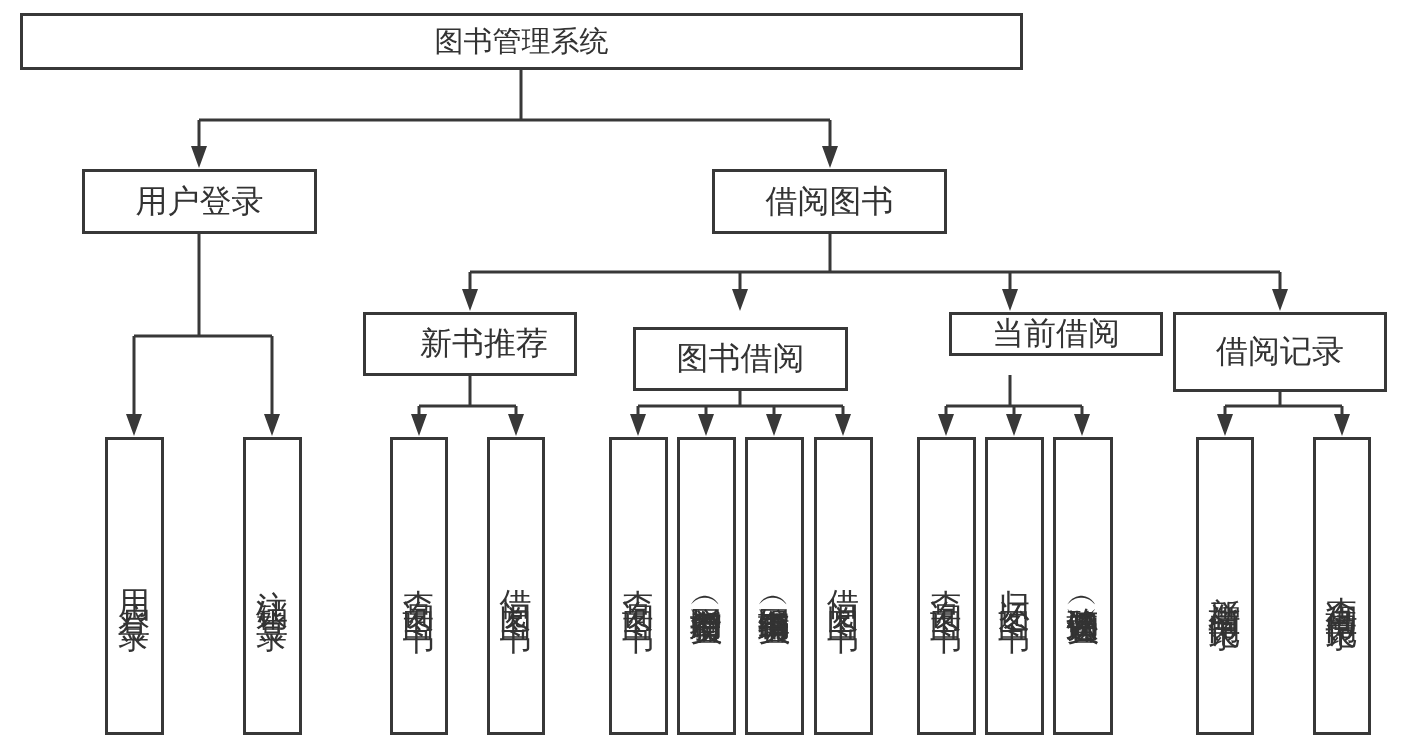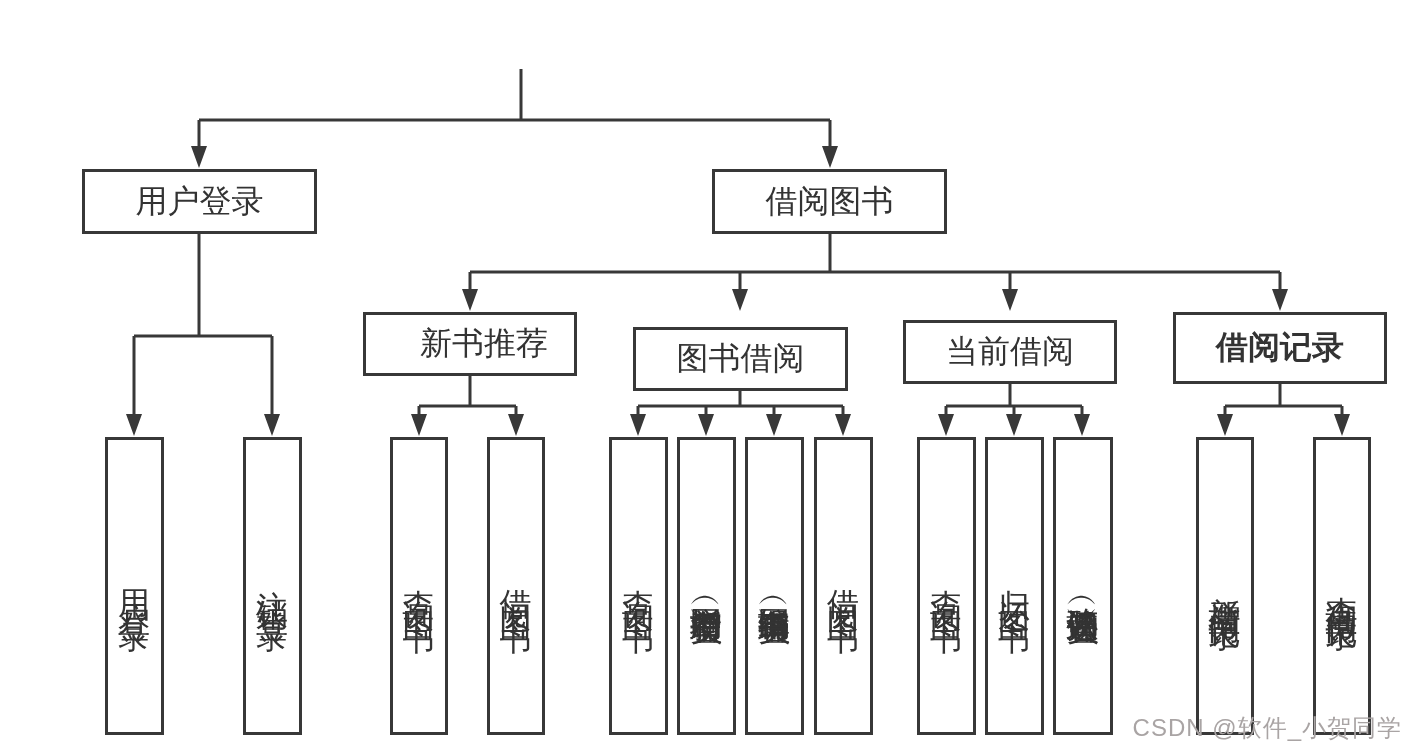--- a/index.html
+++ b/index.html
@@ -28,22 +28,22 @@
     justify-content: center;
     font-size: 32px;
     color: #333333;
     white-space: nowrap;
   }
   .root-box  { left: 20px;  top: 13px;  width: 1003px; height: 57px; font-size: 29px; }
   .n-user    { left: 82px;  top: 169px; width: 235px; height: 65px; }
   .n-book    { left: 712px; top: 169px; width: 235px; height: 65px; }
   .n-rec     { left: 363px; top: 312px; width: 214px; height: 64px; padding-left: 28px; }
   .n-bb      { left: 633px; top: 327px; width: 215px; height: 64px; text-align: center; }
-  .n-cb      { left: 903px; top: 312px; width: 214px; height: 64px; margin-top: 8px; }
-  .n-br      { left: 1173px; top: 312px; width: 214px; height: 72px; font-weight: bold; }
+  .n-cb      { left: 949px; top: 312px; width: 214px; height: 44px; }
+  .n-br      { left: 1173px; top: 312px; width: 214px; height: 80px; }
   .vbox { top: 437px; width: 59px; height: 298px; }
   .vbox span {
     writing-mode: vertical-rl;
     text-orientation: upright;
     line-height: 1;
   }
   .ls4 span { letter-spacing: 11px; }
   .ls6 span { letter-spacing: 5px; }
   .ls9 span { letter-spacing: 1px; }
   .v-ul1 { left: 105px; }
@@ -122,20 +122,21 @@
          M698,414 L714,414 L706,436 Z
          M766,414 L782,414 L774,436 Z
          M835,414 L851,414 L843,436 Z
          M938,414 L954,414 L946,436 Z
          M1006,414 L1022,414 L1014,436 Z
          M1074,414 L1090,414 L1082,436 Z
          M1217,414 L1233,414 L1225,436 Z
          M1334,414 L1350,414 L1342,436 Z" fill="#383838" stroke="none"></path>
   </svg>
 
+  <div class="node root-box">图书管理系统</div>
 
   <div class="node n-user">用户登录</div>
   <div class="node n-book">借阅图书</div>
 
   <div class="node n-rec">新书推荐</div>
   <div class="node n-bb">图书借阅</div>
   <div class="node n-cb">当前借阅</div>
   <div class="node n-br">借阅记录</div>
 
   <div class="node vbox ls4 v-ul1">
@@ -175,15 +176,14 @@
     <span>确认归还（管理员）</span>
   </div>
 
   <div class="node vbox ls6 v-br1">
     <span>新增借阅记录</span>
   </div>
   <div class="node vbox ls6 v-br2">
     <span>查询借阅记录</span>
   </div>
 
-  <div class="watermark">CSDN @软件_小贺同学</div>
 
 </div>
 
 </body></html>

